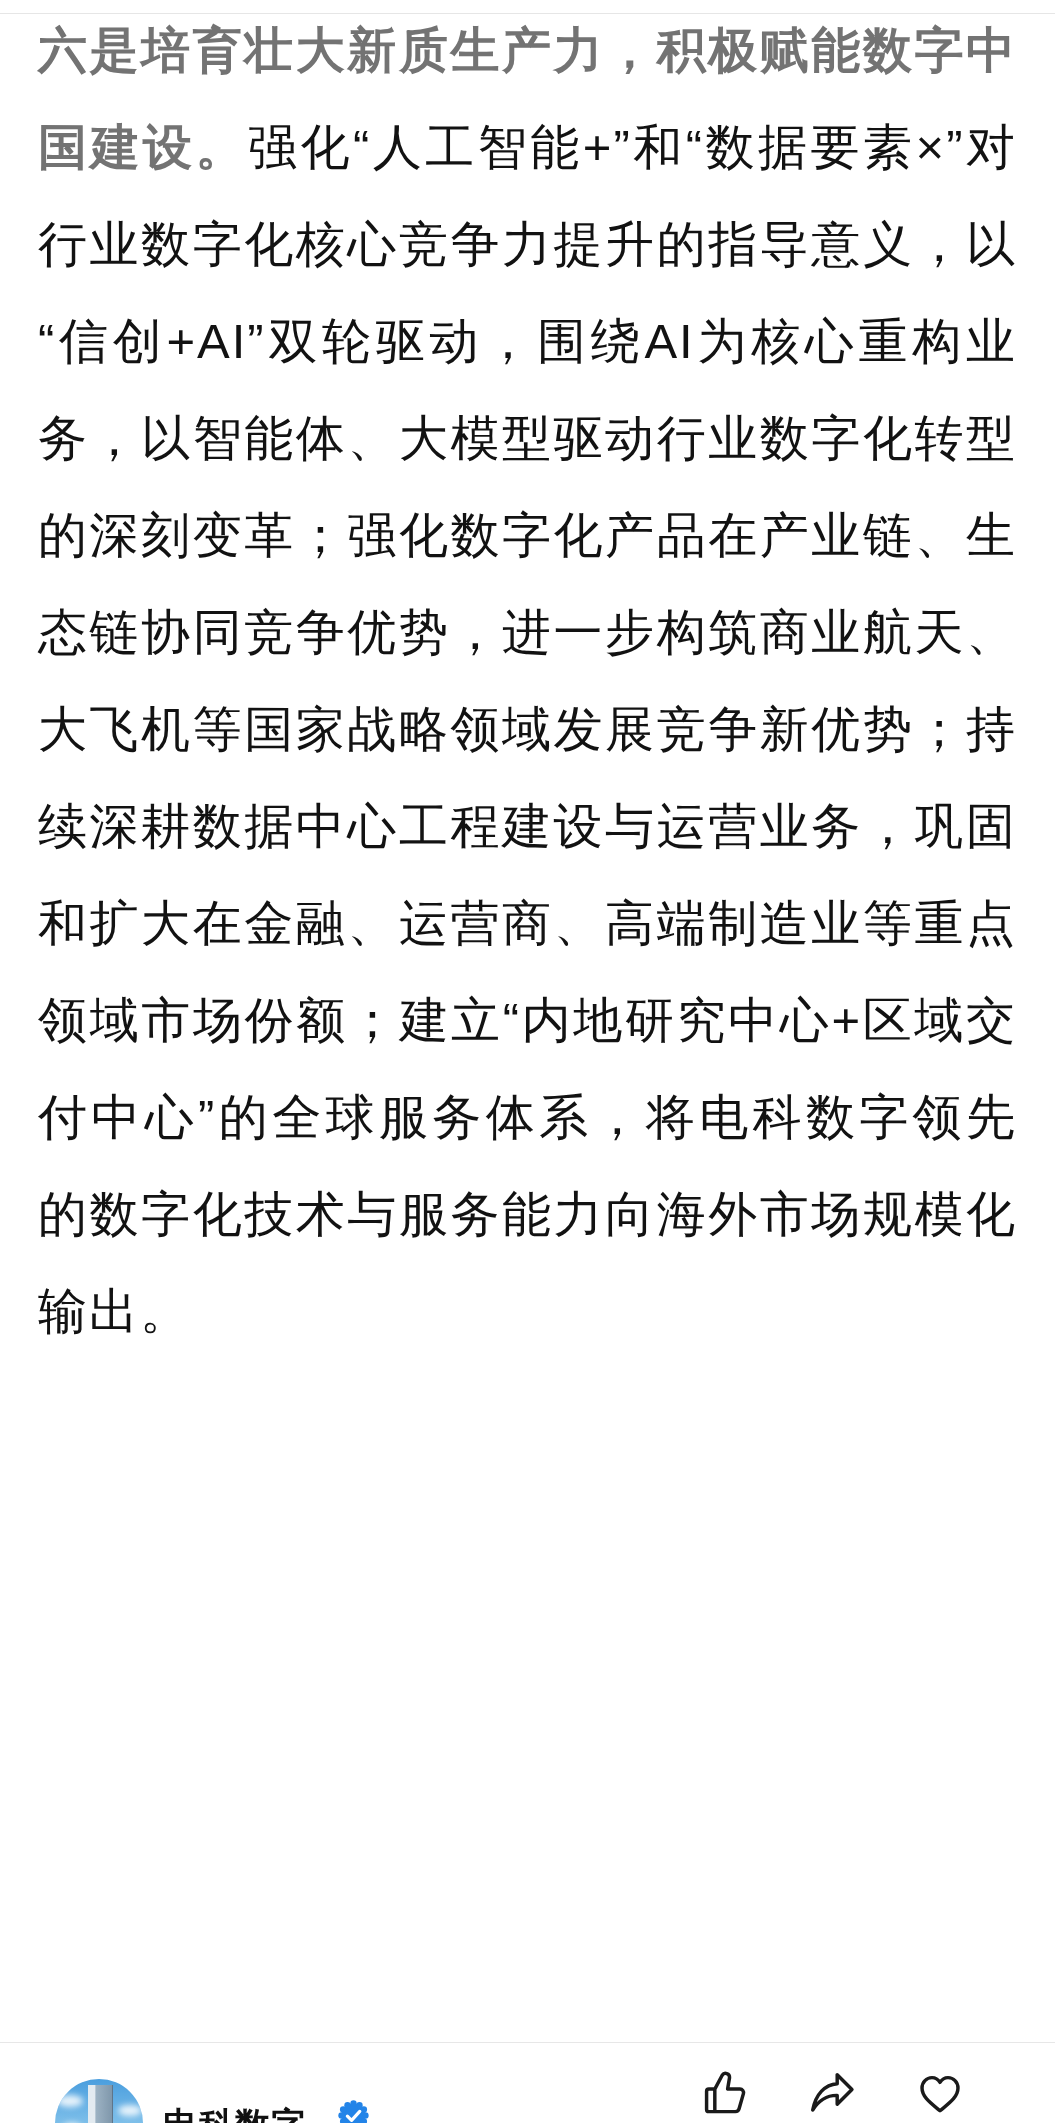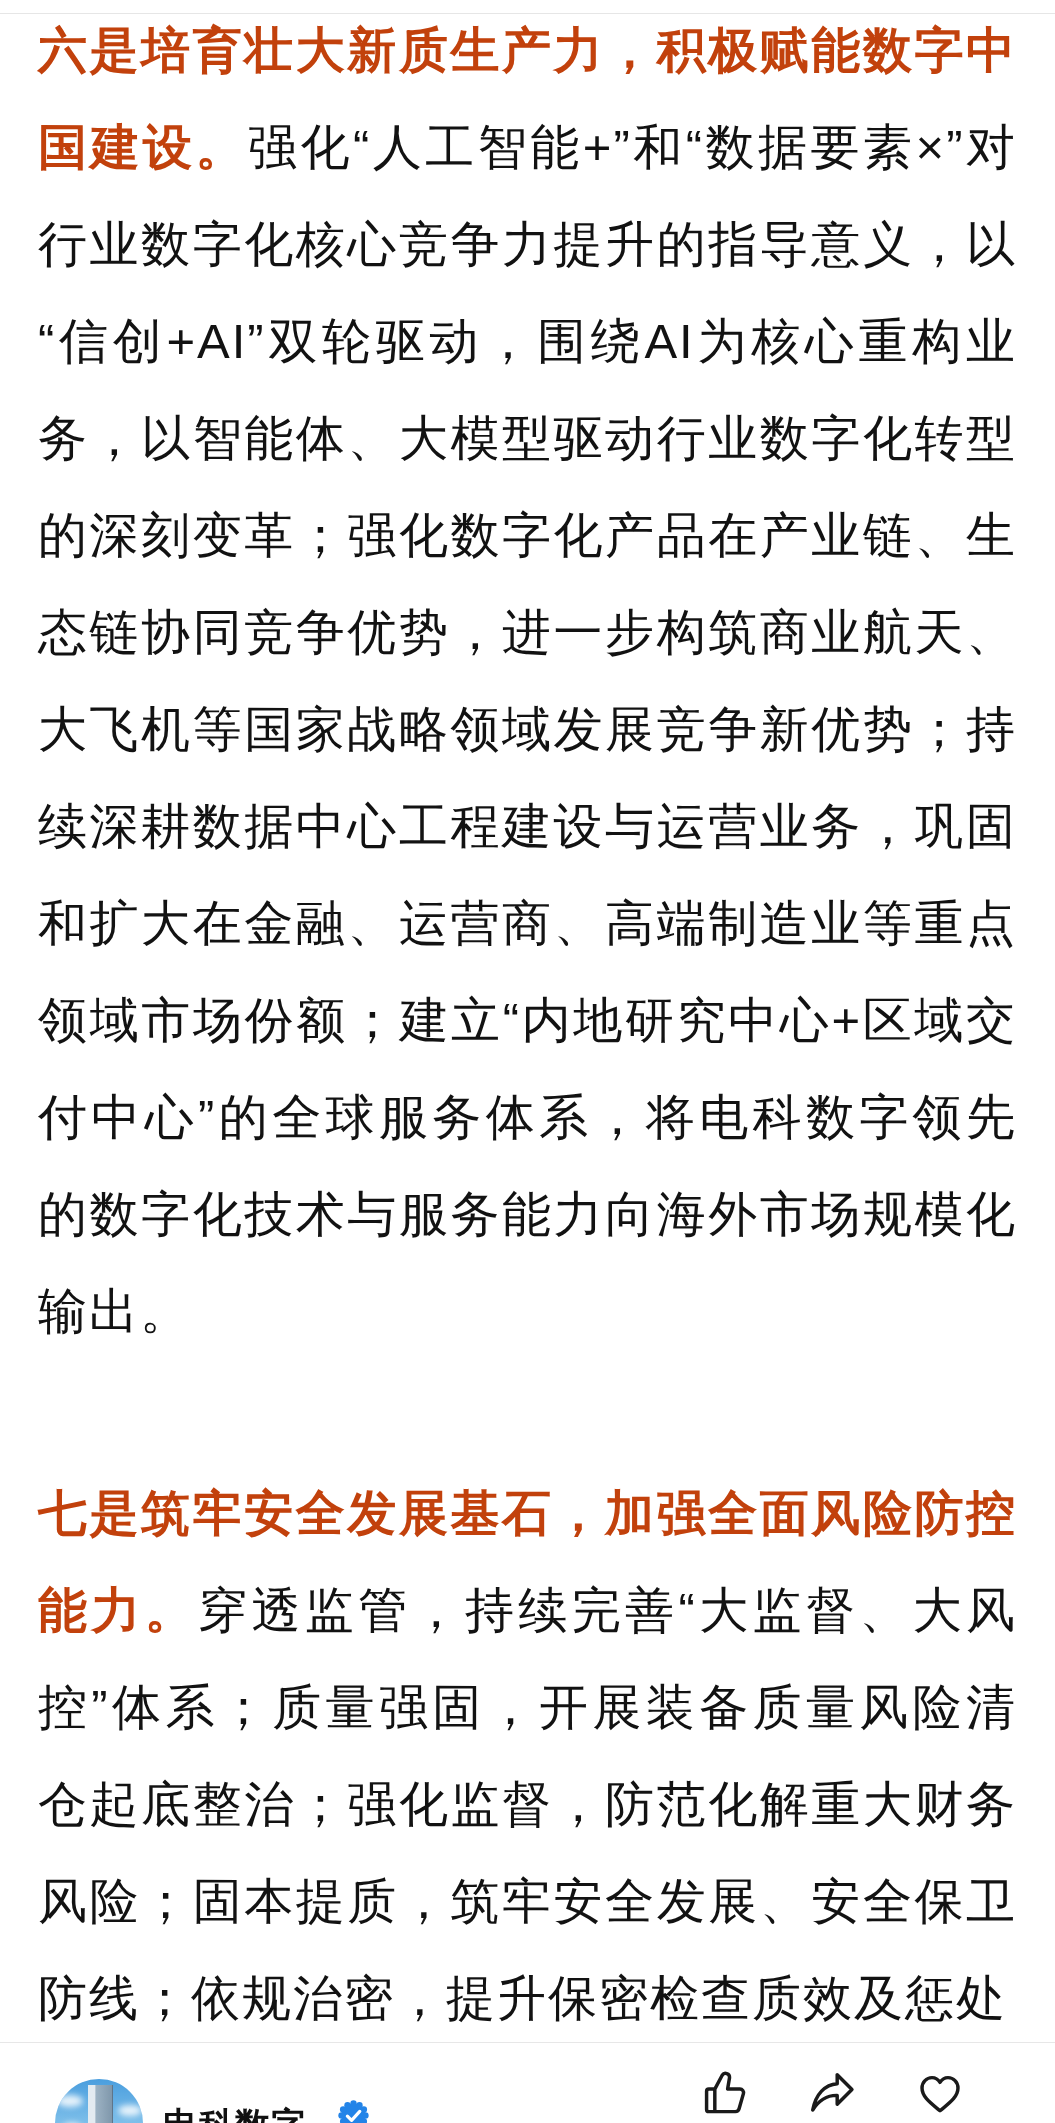--- a/index.html
+++ b/index.html
@@ -22,21 +22,21 @@
     margin:0;
     font-size:49px;
     line-height:97px;
     letter-spacing:2px;
     color:#121212;
     text-align:justify;
     text-justify:inter-ideograph;
     word-break:break-all;
   }
   .article p + p { margin-top:105px; }
-  .article strong { font-weight:700; color:#c2410c; }
+  .article strong { font-weight:700; color:#737373; }
 
   .author-bar {
     position:absolute; left:0; bottom:0;
     width:100%; height:81px;
     background:#ffffff;
     border-top:1px solid #e7e7e7;
     box-sizing:border-box;
   }
   .avatar {
     position:absolute; left:55px; top:36px;
@@ -79,21 +79,20 @@
 </style>
 </head>
 <body>
 
 <div class="page">
 
   <div class="top-divider"></div>
 
   <article class="article">
     <p><strong>六是培育壮大新质生产力，积极赋能数字中国建设。</strong><span>强化“人工智能+”和“数据要素×”对行业数字化核心竞争力提升的指导意义，以“信创+AI”双轮驱动，围绕AI为核心重构业务，以智能体、大模型驱动行业数字化转型的深刻变革；强化数字化产品在产业链、生态链协同竞争优势，进一步构筑商业航天、大飞机等国家战略领域发展竞争新优势；持续深耕数据中心工程建设与运营业务，巩固和扩大在金融、运营商、高端制造业等重点领域市场份额；建立“内地研究中心+区域交付中心”的全球服务体系，将电科数字领先的数字化技术与服务能力向海外市场规模化输出。</span></p>
-    <p><strong>七是筑牢安全发展基石，加强全面风险防控能力。</strong><span>穿透监管，持续完善“大监督、大风控”体系；质量强固，开展装备质量风险清仓起底整治；强化监督，防范化解重大财务风险；固本提质，筑牢安全发展、安全保卫防线；依规治密，提升保密检查质效及惩处</span></p>
   </article>
 
   <footer class="author-bar">
 
     <div class="avatar">
       <span class="cloud c1"></span>
       <span class="cloud c2"></span>
       <span class="cloud c3"></span>
       <span class="tower"></span>
 

